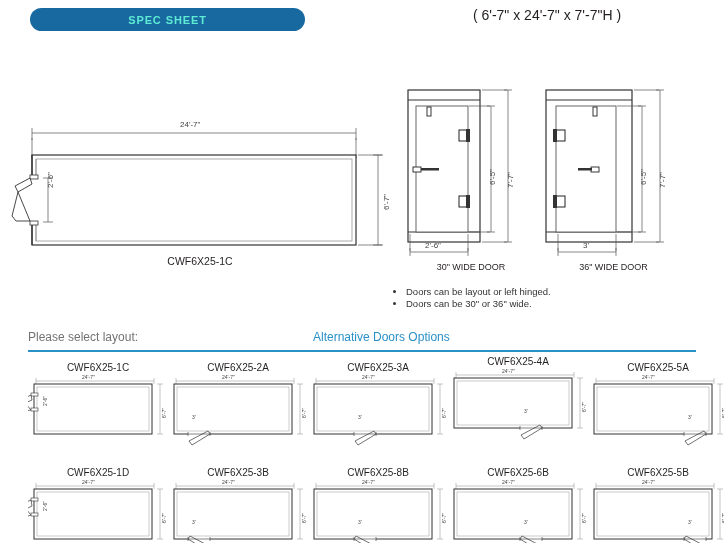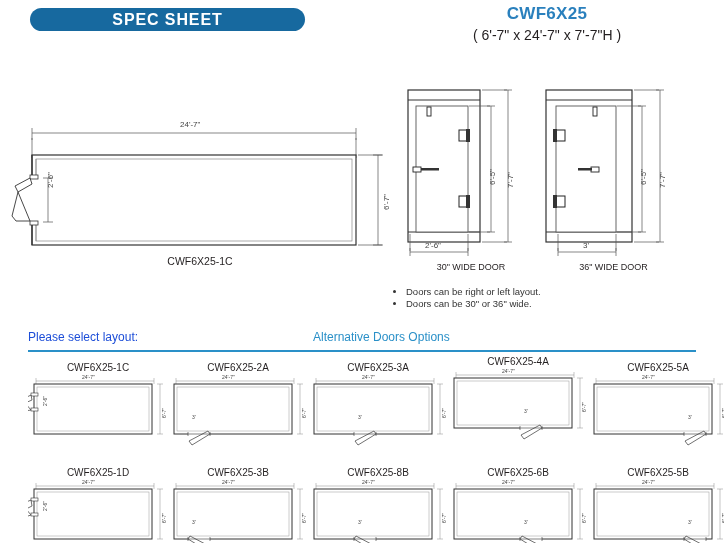--- a/index.html
+++ b/index.html
@@ -2,21 +2,21 @@
 <html><head>
 <meta charset="utf-8">
 <style>
   html,body{margin:0;padding:0;background:#ffffff;}
   body{width:724px;height:543px;position:relative;overflow:hidden;
        font-family:"Liberation Sans",sans-serif;color:#231f20;}
   .abs{position:absolute;}
 
   
   #spec-pill{left:30px;top:8px;width:275px;height:23px;border-radius:12px;
-      background:#17699f;color:#ffffff;font-size:16px;font-weight:bold;
+      background:#17699f;color:#5eead4;font-size:11px;font-weight:bold;
       letter-spacing:.9px;display:flex;align-items:center;justify-content:center;}
   #title-block{left:370px;top:4px;width:354px;text-align:center;}
   #model-title{font-size:17px;font-weight:bold;color:#2a80bd;letter-spacing:.3px;}
   #model-sub{font-size:15px;color:#4a9fd0;letter-spacing:.4px;margin-top:2px;}
   #model-dims{font-size:14px;color:#231f20;margin-top:3px;}
 
   
   .dimtxt{font-size:8px;color:#444;font-family:"Liberation Sans",sans-serif;
           white-space:nowrap;}
   .caption{font-size:10.5px;color:#231f20;text-align:center;white-space:nowrap;}
@@ -32,39 +32,38 @@
   #elev30-cap{left:396px;top:262px;width:150px;}
   #elev36-cap{left:536px;top:262px;width:155px;}
 
   
   #notes{left:392px;top:286px;width:300px;}
   #notes ul{margin:0;padding-left:14px;list-style:disc;}
   #notes li{font-size:9.5px;color:#333;line-height:12px;}
 
   
   #layout-bar{left:28px;top:330px;width:668px;height:22px;}
-  #select-label{font-size:12px;color:#1d4ed8;position:absolute;left:0;top:0;}
+  #select-label{font-size:12px;color:#737373;position:absolute;left:0;top:0;}
   #alt-label{font-size:12px;color:#2a90c8;position:absolute;left:285px;top:0;}
   #layout-rule{position:absolute;left:0;top:20px;width:668px;height:1.6px;background:#2a90c8;}
 
   
   .thumb{position:absolute;width:140px;height:95px;}
   .thumb .tcap{font-size:10px;color:#231f20;text-align:center;width:140px;
                position:absolute;top:0;left:0;white-space:nowrap;}
   .thumb .tsvg{position:absolute;top:14px;left:0;}
 </style>
 </head>
 <body>
 
 <div class="abs" id="spec-pill">
   <span>SPEC SHEET</span>
 </div>
 
 <div class="abs" id="title-block">
-  <div id="model-title">CWF6X25</div>
   <div id="model-dims">( 6'-7" x 24'-7" x 7'-7"H )</div>
 </div>
 
 <div class="abs" id="plan-wrap">
   <svg width="380" height="150" viewBox="0 0 380 150">
 
     <g stroke="#555" stroke-width="0.7" fill="none">
       <line x1="22" y1="13" x2="346" y2="13"></line>
       <line x1="22" y1="8" x2="22" y2="20"></line>
       <line x1="346" y1="8" x2="346" y2="20"></line>
@@ -194,21 +193,21 @@
     </g>
   </svg>
   <div class="abs dimtxt" style="left:103px;top:103px;transform:rotate(-90deg);transform-origin:0 0;">6'-5"</div>
   <div class="abs dimtxt" style="left:122px;top:106px;transform:rotate(-90deg);transform-origin:0 0;">7'-7"</div>
   <div class="abs dimtxt" style="left:47px;top:159px;">3'</div>
 </div>
 <div class="abs smallcap" id="elev36-cap">36" WIDE DOOR</div>
 
 <div class="abs" id="notes">
   <ul>
-    <li>Doors can be right or left layout.</li>
+    <li>Doors can be layout or left hinged.</li>
     <li>Doors can be 30" or 36" wide.</li>
   </ul>
 </div>
 
 <div class="abs" id="layout-bar">
   <div id="select-label">Please select layout:</div>
   <div id="alt-label">Alternative Doors Options</div>
   <div id="layout-rule"></div>
 </div>
 

